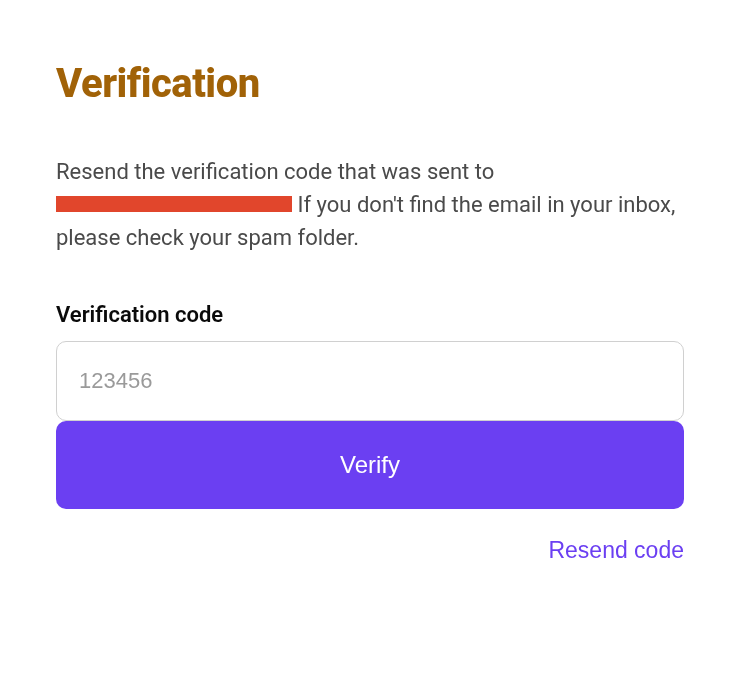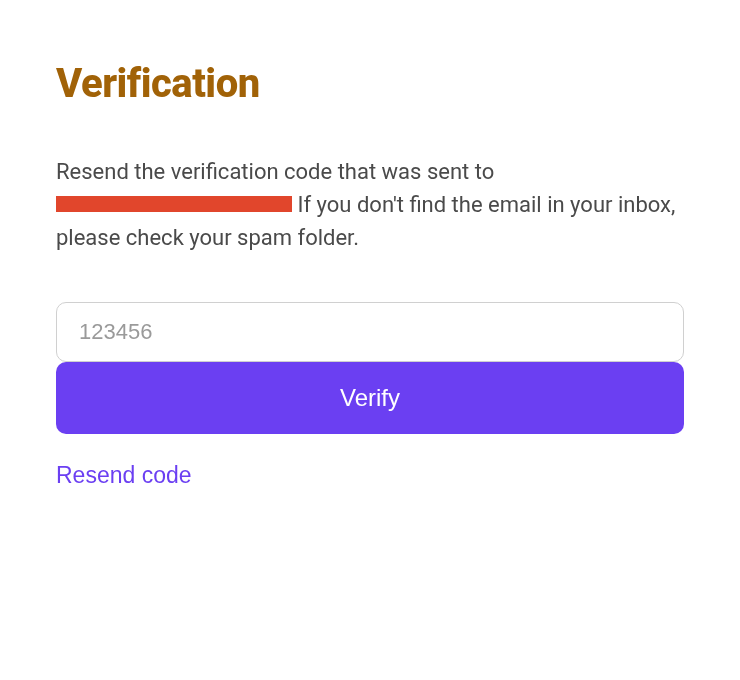--- a/index.html
+++ b/index.html
@@ -37,54 +37,54 @@
       top: -2px;
     }
     .field-label {
       font-size: 22px;
       font-weight: 600;
       color: #0a0a0a;
       margin-bottom: 14px;
     }
     .code-input {
       width: 100%;
-      height: 60px;
+      height: 80px;
       border: 1px solid #d0d0d0;
       border-radius: 10px;
       padding: 0 22px;
       font-size: 22px;
       color: #0a0a0a;
       outline: none;
       background: #fff;
     }
     .code-input::placeholder {
       color: #9a9a9a;
     }
     .helper-text {
       font-size: 19px;
       color: #4a4a4a;
       margin-top: 14px;
       margin-bottom: 48px;
     }
     .verify-button {
       width: 100%;
-      height: 72px;
+      height: 88px;
       background: #6b3ff2;
       color: #fff;
       border: none;
       border-radius: 10px;
       font-size: 24px;
       font-weight: 500;
       cursor: pointer;
       margin-bottom: 28px;
     }
     .resend-link {
       display: block;
       width: 100%;
-      text-align: left;
+      text-align: right;
       color: #6b3ff2;
       font-size: 23px;
       font-weight: 500;
       background: none;
       border: none;
       cursor: pointer;
       text-decoration: none;
     }
   </style>
 </head>
@@ -92,20 +92,21 @@
 
 
 
 <h1 class="title">Verification</h1>
 
 <p class="description">
   <span>Resend the verification code that was sent to </span><span class="redacted"></span><span> If you don't find the email in your inbox, please check your spam folder.</span>
 </p>
 
 <div>
+  <div class="field-label">Verification code</div>
   <input type="text" class="code-input" placeholder="123456" style="">
 </div>
 
 <button class="verify-button">Verify</button>
 
 <button class="resend-link">Resend code</button>
 
 
 
 

